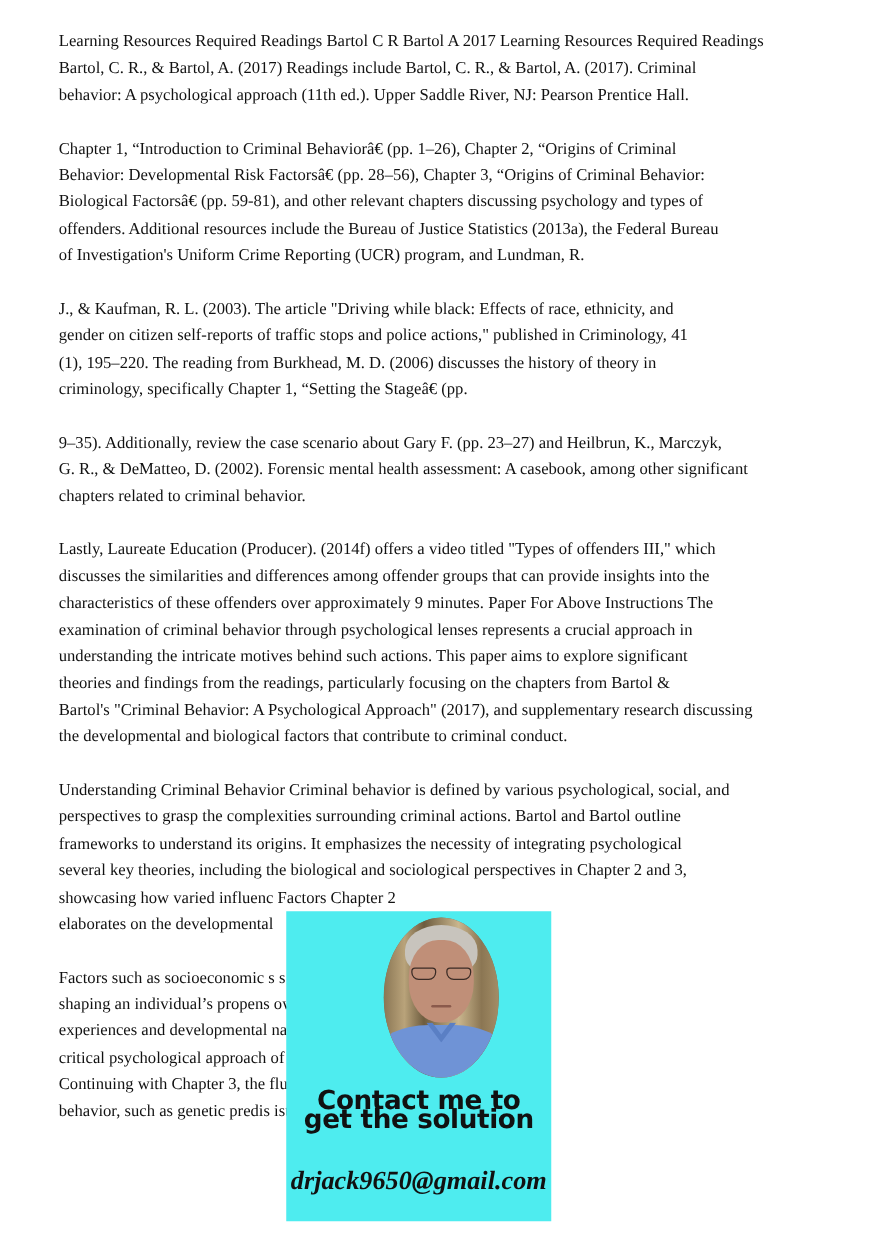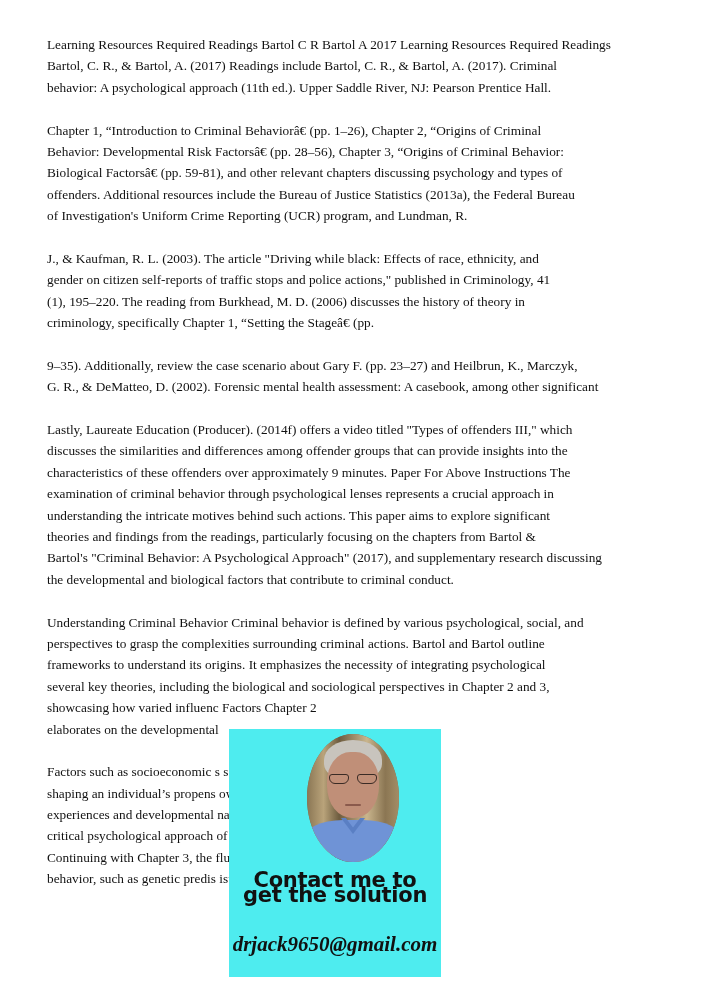--- a/index.html
+++ b/index.html
@@ -11,21 +11,21 @@
     width: 708px;
     height: 1000px;
     position: relative;
     overflow: hidden;
     font-family: "Liberation Serif", "DejaVu Serif", serif;
     color: #111111;
   }
   .page {
     position: absolute;
     left: 47px;
-    top: 34px;
+    top: 22px;
     width: 640px;
   }
   .para {
     margin: 0 0 21.4px 0;
   }
   .line {
     display: block;
     white-space: nowrap;
     font-size: 13.3px;
     line-height: 21.4px;
@@ -132,20 +132,21 @@
   </p>
   <p class="para">
     <span class="line">J., &amp; Kaufman, R. L. (2003). The article "Driving while black: Effects of race, ethnicity, and</span>
     <span class="line">gender on citizen self-reports of traffic stops and police actions," published in Criminology, 41</span>
     <span class="line">(1), 195–220. The reading from Burkhead, M. D. (2006) discusses the history of theory in</span>
     <span class="line">criminology, specifically Chapter 1, “Setting the Stageâ€ (pp.</span>
   </p>
   <p class="para">
     <span class="line">9–35). Additionally, review the case scenario about Gary F. (pp. 23–27) and Heilbrun, K., Marczyk,</span>
     <span class="line">G. R., &amp; DeMatteo, D. (2002). Forensic mental health assessment: A casebook, among other significant</span>
+    <span class="line">chapters related to criminal behavior.</span>
   </p>
   <p class="para">
     <span class="line">Lastly, Laureate Education (Producer). (2014f) offers a video titled "Types of offenders III," which</span>
     <span class="line">discusses the similarities and differences among offender groups that can provide insights into the</span>
     <span class="line">characteristics of these offenders over approximately 9 minutes. Paper For Above Instructions The</span>
     <span class="line">examination of criminal behavior through psychological lenses represents a crucial approach in</span>
     <span class="line">understanding the intricate motives behind such actions. This paper aims to explore significant</span>
     <span class="line">theories and findings from the readings, particularly focusing on the chapters from Bartol &amp;</span>
     <span class="line">Bartol's "Criminal Behavior: A Psychological Approach" (2017), and supplementary research discussing</span>
     <span class="line">the developmental and biological factors that contribute to criminal conduct.</span>

